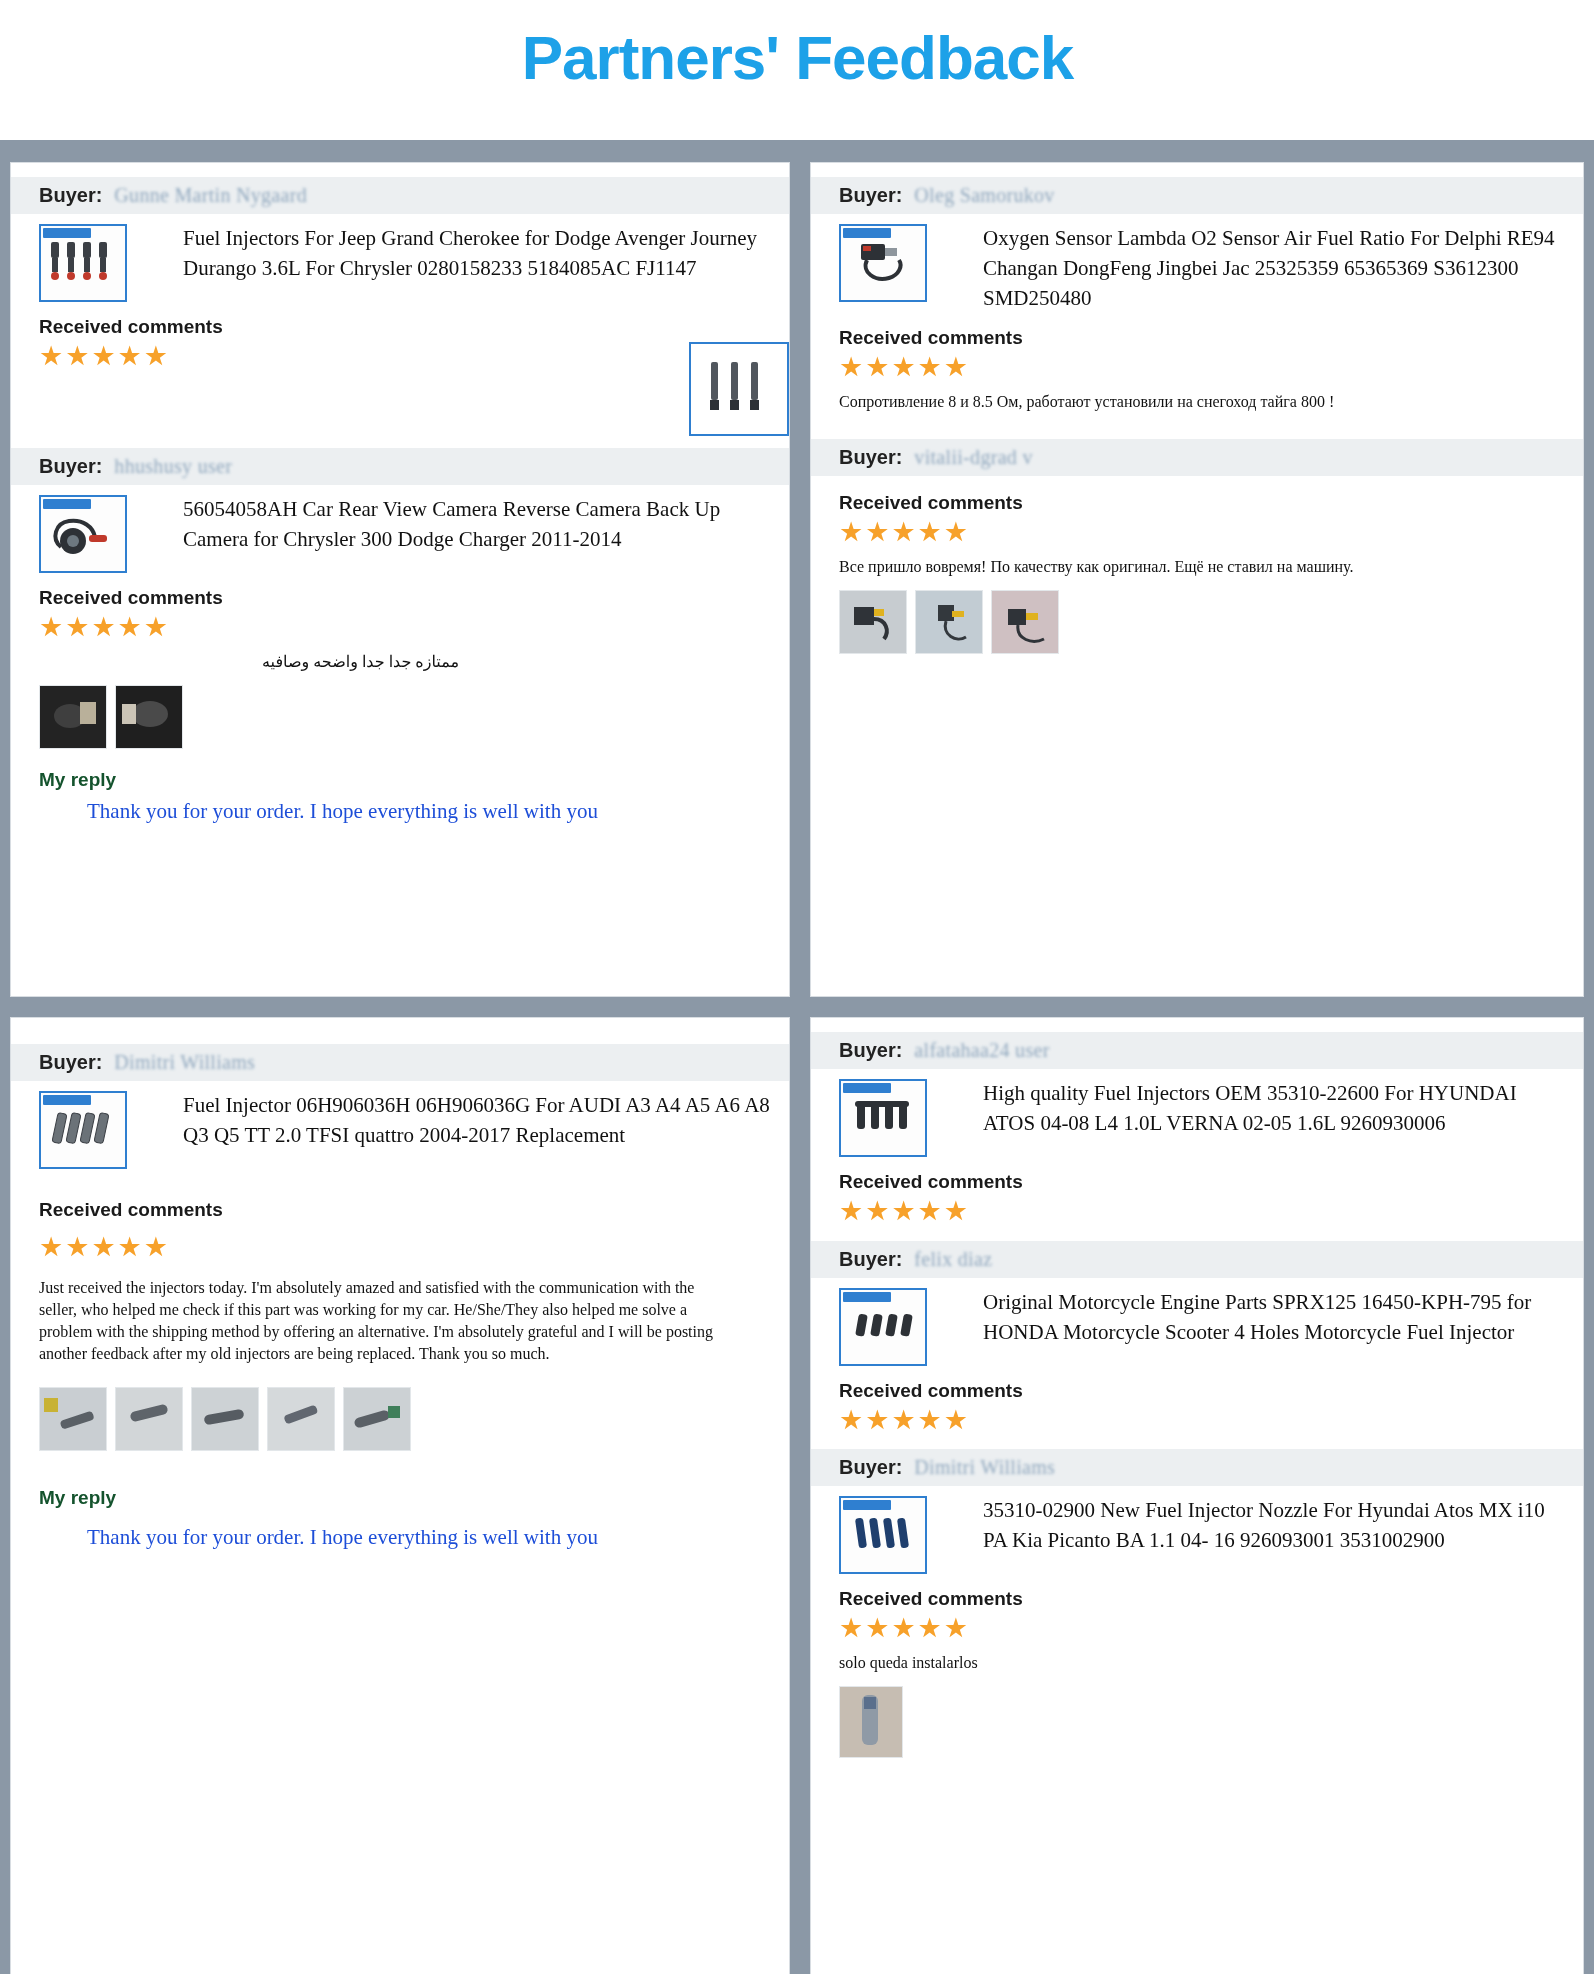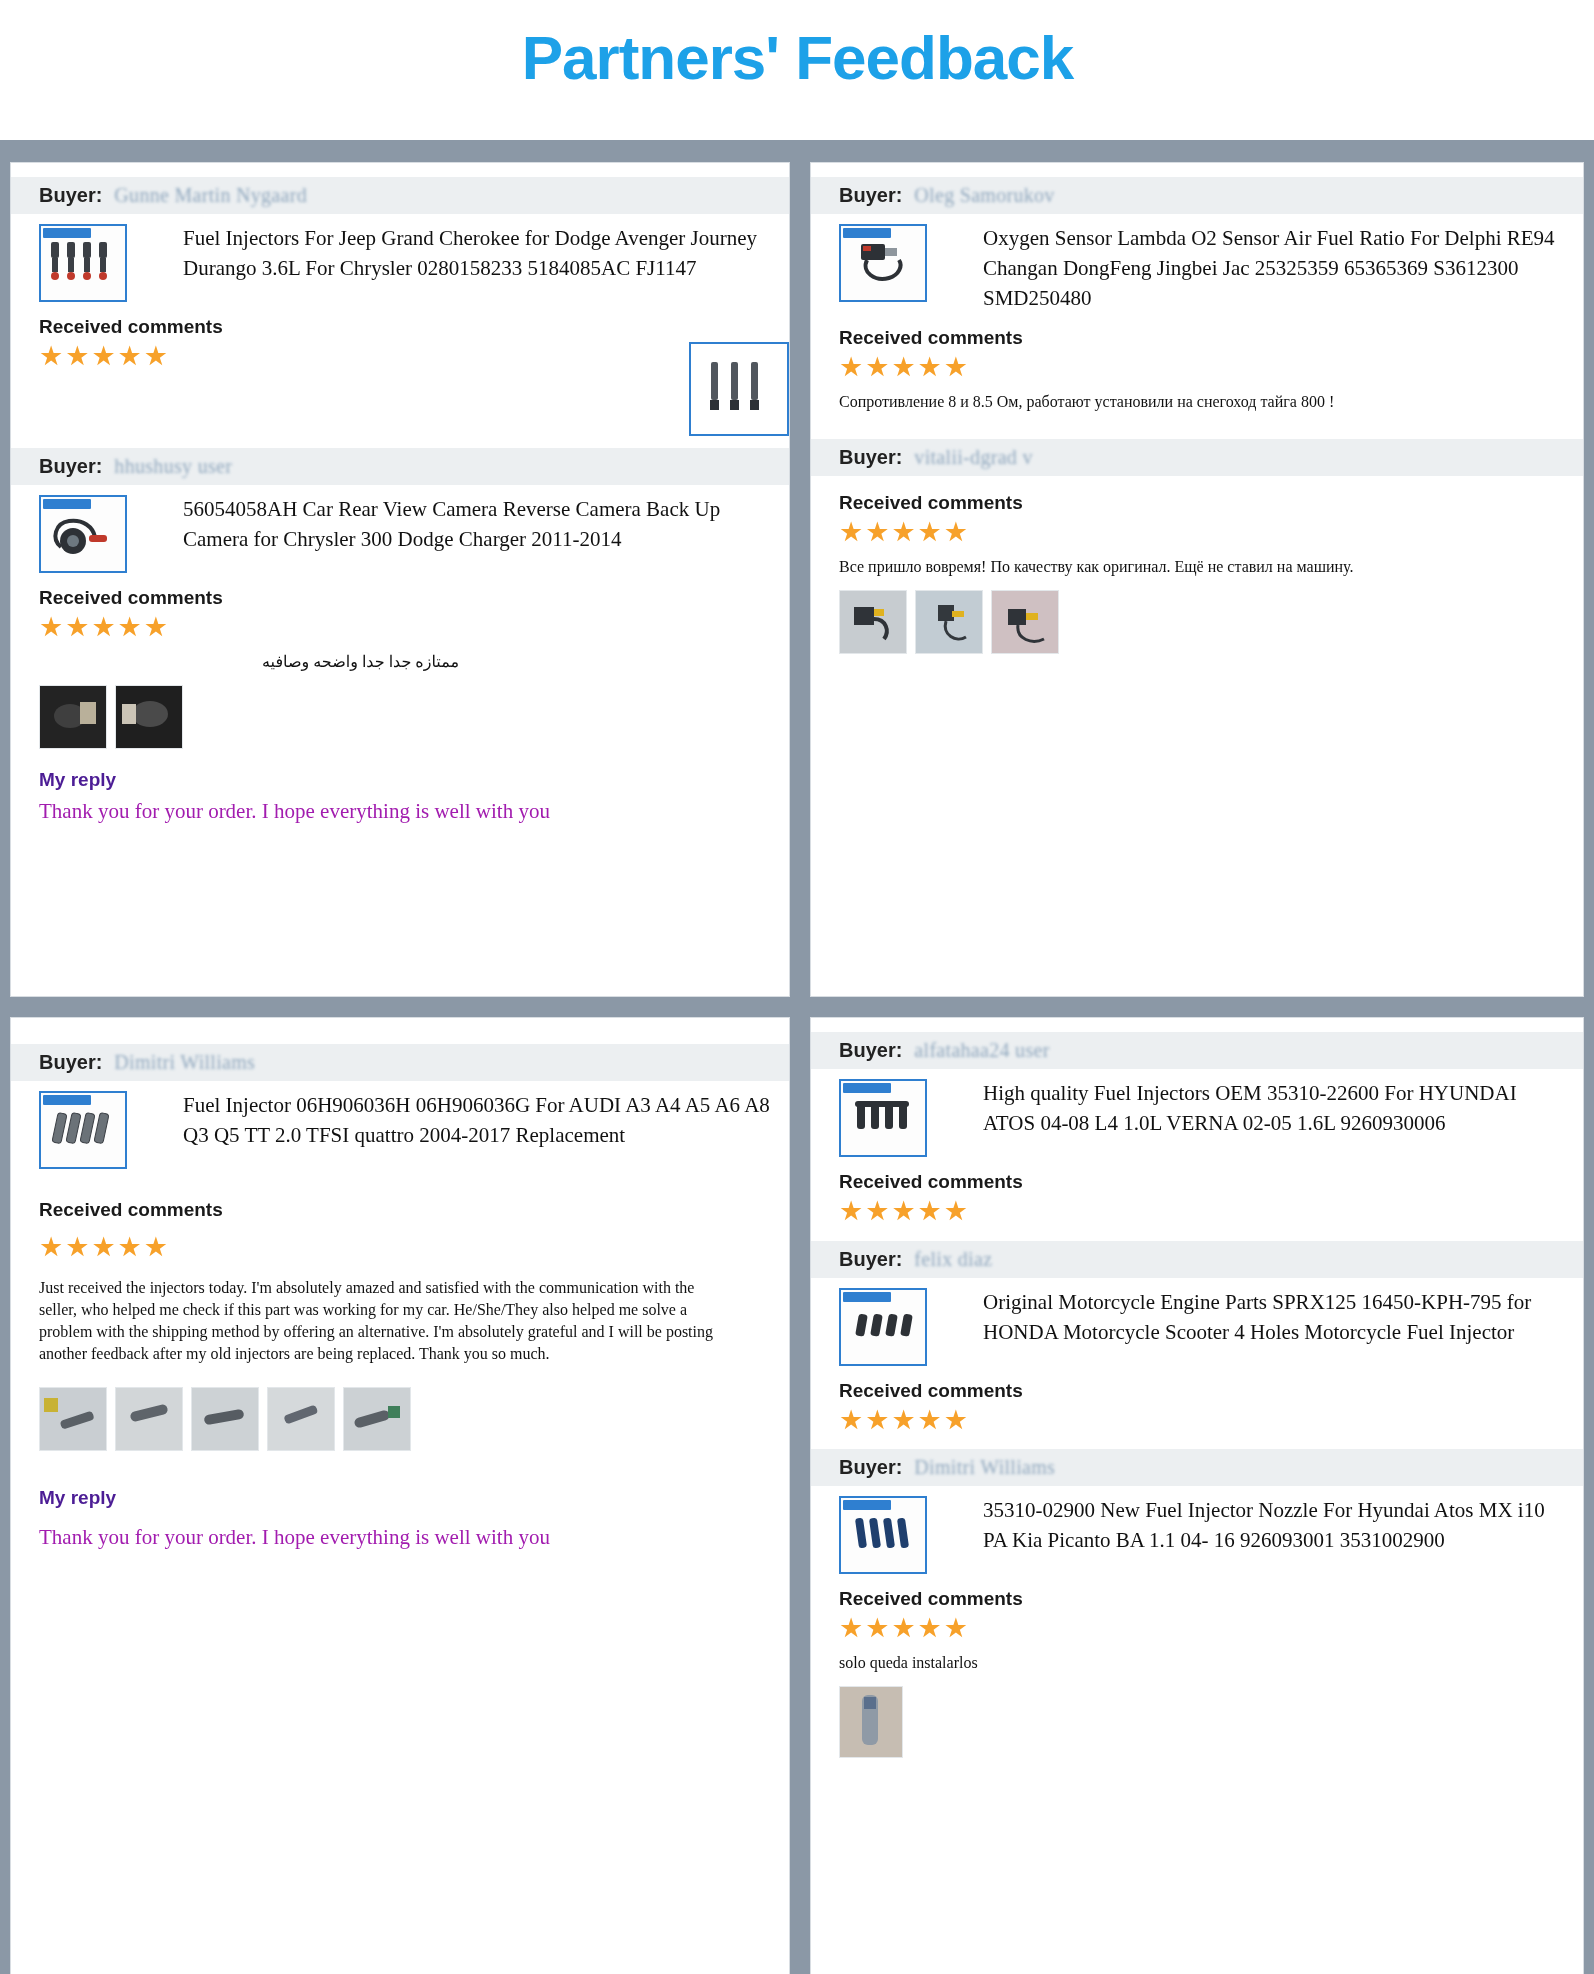--- a/index.html
+++ b/index.html
@@ -145,27 +145,28 @@
     font-size: 16px;
     line-height: 1.38;
     color: #111;
     padding: 6px 26px 4px 28px;
   }
   .comment-text.rtl { direction: rtl; text-align: right; padding-right: 330px;}
   .reply-label {
     font-family: "Liberation Sans", sans-serif;
     font-weight: bold;
     font-size: 19px;
-    color: #4c1d95;
+    color: #14532d;
     padding: 14px 0 6px 28px;
   }
   .reply-text {
     font-size: 21px;
-    color: #a21caf;
+    color: #1d4ed8;
     padding: 2px 10px 8px 28px;
+    margin-left: 48px;
   }
   .photo-strip {
     display: flex;
     gap: 8px;
     padding: 8px 0 6px 28px;
     flex-wrap: nowrap;
   }
   .photo-strip .ph {
     width: 66px;
     height: 62px;

